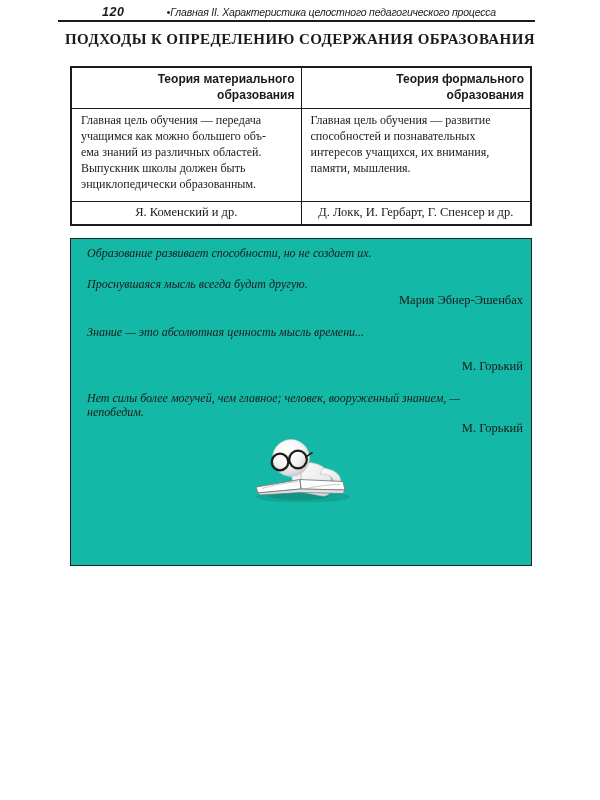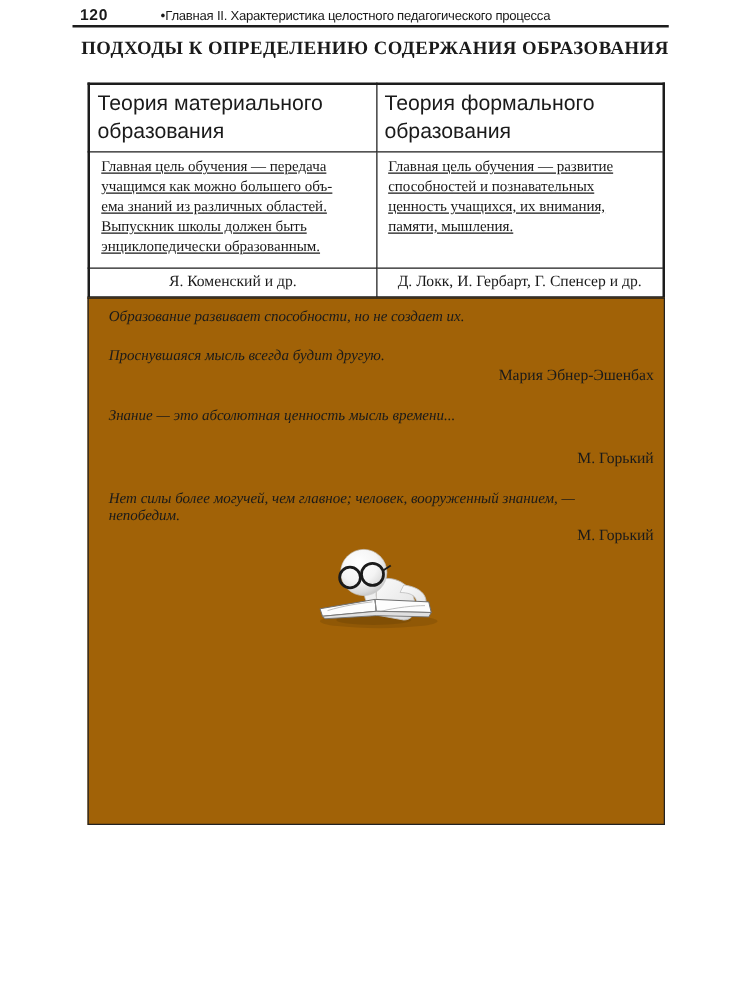--- a/index.html
+++ b/index.html
@@ -4,52 +4,53 @@
 <style>
   * { margin:0; padding:0; box-sizing:border-box; }
   html,body { background:#ffffff; }
   .page {
     position:relative; width:600px; height:800px; background:#ffffff;
     font-family:"Liberation Serif", serif; color:#1a1a1a; overflow:hidden;
   }
   
   .page-header {
     position:absolute; top:5px; left:64px; width:470px;
-    display:flex; justify-content:flex-start; align-items:baseline;
+    display:flex; justify-content:center; align-items:baseline;
     font-family:"Liberation Sans", sans-serif;
+    font-style:italic;
   }
   .folio { display:flex; align-items:baseline; }
   .page-number { font-weight:bold; font-size:12.5px; letter-spacing:.5px; }
   .bullet { font-size:11px; margin-left:42px; }
   .section-header { font-size:10.5px; letter-spacing:-0.2px; }
   .rule { position:absolute; top:20px; left:58px; width:477px; height:2px; background:#1c1c1c; }
   
   .page-title {
     position:absolute; top:31px; left:0; width:100%;
     text-align:center; font-size:15px; font-weight:bold; letter-spacing:.4px;
   }
   
   .cmp-table {
     position:absolute; top:66px; left:70px; width:462px;
     border-collapse:collapse; border:2px solid #1c1c1c; table-layout:fixed;
   }
   .cmp-table th, .cmp-table td { border:1.4px solid #1c1c1c; }
   .cmp-table th {
-    font-family:"Liberation Sans", sans-serif; font-size:17px; font-weight:normal;
-    text-align:left; padding:4px 6px 5px; line-height:1.3; white-space:pre-line;
+    font-family:"Liberation Sans", sans-serif; font-size:12px; font-weight:bold;
+    text-align:right; padding:4px 6px 5px; line-height:1.3; white-space:pre-line;
   }
   .body-cell {
     font-size:12px; vertical-align:top; padding:4px 4px 8px 9px;
-    line-height:1.33; white-space:pre-line;text-decoration:underline;
+    line-height:1.33; white-space:pre-line;
   }
   .authors-cell { font-size:12.5px; text-align:center; padding:3px 2px 4px; }
   
   .quote-box {
-    position:absolute; top:238px; left:70px; width:462px; height:422px;
-    border:1.6px solid #222; padding:7px 8px 0 16px; background:#a16207;
+    position:absolute; top:238px; left:70px; width:462px; height:328px;
+    border:1.6px solid #222; padding:7px 8px 0 16px; background:#14b8a6;
   }
   .quote { margin-bottom:17px; }
   .quote-text { font-style:italic; font-size:12px; line-height:1.18; white-space:pre-line; }
   .quote-author { text-align:right; font-size:12.5px; margin-top:3px; line-height:1.1; }
   .author-gap { margin-top:21px; }
   .quote-last { margin-bottom:2px; }
   .figure-wrap { display:flex; justify-content:center; margin-top:0; }
 </style>
 </head>
 <body>
@@ -79,21 +80,21 @@
     </thead>
     <tbody>
       <tr>
         <td class="body-cell">Главная цель обучения — передача
 учащимся как можно большего объ-
 ема знаний из различных областей.
 Выпускник школы должен быть
 энциклопедически образованным.</td>
         <td class="body-cell">Главная цель обучения — развитие
 способностей и познавательных
-ценность учащихся, их внимания,
+интересов учащихся, их внимания,
 памяти, мышления.</td>
       </tr>
       <tr>
         <td class="authors-cell">Я. Коменский и др.</td>
         <td class="authors-cell">Д. Локк, И. Гербарт, Г. Спенсер и др.</td>
       </tr>
     </tbody>
   </table>
 
   <section class="quote-box">

